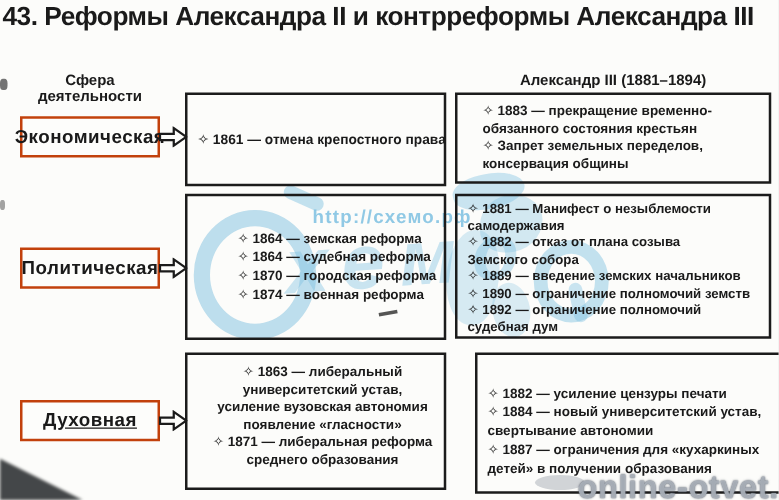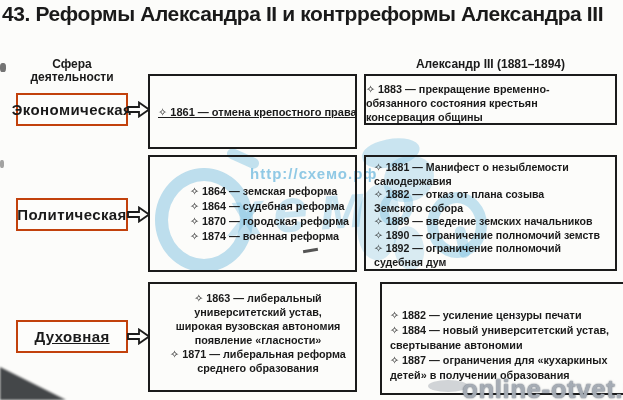--- a/index.html
+++ b/index.html
@@ -28,22 +28,22 @@
 
   .arrow { position:absolute; left:127px; width:23px; height:17px; z-index:3; }
   .ar-1 { top:101px; } .ar-2 { top:206px; } .ar-3 { top:328px; }
 
   .cell {
     position:absolute; box-sizing:border-box; border:2px solid #1b1b1b;
     background:transparent; z-index:2;
     font-weight:bold; font-size:10.8px; line-height:14px;
   }
   .cell .ln { white-space:nowrap; }
-  .c-a2-1 { left:148px; top:74px;  width:209px; height:75px;  display:flex; flex-direction:column; justify-content:center; padding-left:8px; font-size:11px;text-decoration:underline; }
-  .c-a3-1 { left:364px; top:74px;  width:253px; height:51px;  padding:6px 2px 0 0; }
+  .c-a2-1 { left:148px; top:74px;  width:209px; height:75px;  display:flex; flex-direction:column; justify-content:center; padding-left:8px; font-size:11px; }
+  .c-a3-1 { left:364px; top:74px;  width:253px; height:73px;  padding:6px 2px 0 20px; }
   .c-a2-2 { left:148px; top:155px; width:209px; height:117px; display:flex; flex-direction:column; justify-content:center; padding-left:40px; line-height:15px; }
   .c-a3-2 { left:364px; top:155px; width:253px; height:116px; padding:4px 2px 0 8px; line-height:13.5px; font-size:10.6px; }
   .c-a2-3 { left:148px; top:282px; width:209px; height:110px; padding:7px 2px 0 13px;text-align:center; }
   .c-a3-3 { left:364px; top:282px; width:253px; height:113px; padding:24px 2px 0 8px; line-height:15px;margin-left:16px; }
 
   
   .wm-blue { position:absolute; z-index:1; }
   .wm-ring1 { left:155px; top:168px; width:72px; height:78px; border:13px solid rgba(125,192,224,0.50); border-radius:50%; }
   .wm-ring1-tail { left:226px; top:153px; width:34px; height:11px; background:rgba(125,192,224,0.45); border-radius:6px; transform:rotate(24deg); }
   .wm-url { left:250px; top:165px; font-size:15px; font-weight:bold; letter-spacing:1px; color:rgba(125,192,224,0.85); white-space:nowrap; }
@@ -114,20 +114,21 @@
   <svg class="arrow ar-3" viewBox="0 0 23 17">
     <path d="M1 6 H12 V1.5 L22 8.5 L12 15.5 V11 H1 Z" fill="#fdfdfb" stroke="#1b1b1b" stroke-width="1.8"></path>
   </svg>
 
   <div class="cell c-a2-1">
     <div class="ln">✧ 1861 — отмена крепостного права</div>
   </div>
   <div class="cell c-a3-1">
     <div class="ln">✧ 1883 — прекращение временно-</div>
     <div class="ln">обязанного состояния крестьян</div>
+    <div class="ln">✧ Запрет земельных переделов,</div>
     <div class="ln">консервация общины</div>
   </div>
 
   <div class="cell c-a2-2">
     <div class="ln">✧ 1864 — земская реформа</div>
     <div class="ln">✧ 1864 — судебная реформа</div>
     <div class="ln">✧ 1870 — городская реформа</div>
     <div class="ln">✧ 1874 — военная реформа</div>
   </div>
   <div class="cell c-a3-2">
@@ -137,21 +138,21 @@
     <div class="ln">Земского собора</div>
     <div class="ln">✧ 1889 — введение земских начальников</div>
     <div class="ln">✧ 1890 — ограничение полномочий земств</div>
     <div class="ln">✧ 1892 — ограничение полномочий</div>
     <div class="ln">судебная дум</div>
   </div>
 
   <div class="cell c-a2-3">
     <div class="ln">✧ 1863 — либеральный</div>
     <div class="ln">университетский устав,</div>
-    <div class="ln">широкая вузовская автономия</div>
+    <div class="ln">усиление вузовская автономия</div>
     <div class="ln">появление «гласности»</div>
     <div class="ln">✧ 1871 — либеральная реформа</div>
     <div class="ln">среднего образования</div>
   </div>
   <div class="cell c-a3-3">
     <div class="ln">✧ 1882 — усиление цензуры печати</div>
     <div class="ln">✧ 1884 — новый университетский устав,</div>
     <div class="ln">свертывание автономии</div>
     <div class="ln">✧ 1887 — ограничения для «кухаркиных</div>
     <div class="ln">детей» в получении образования</div>

